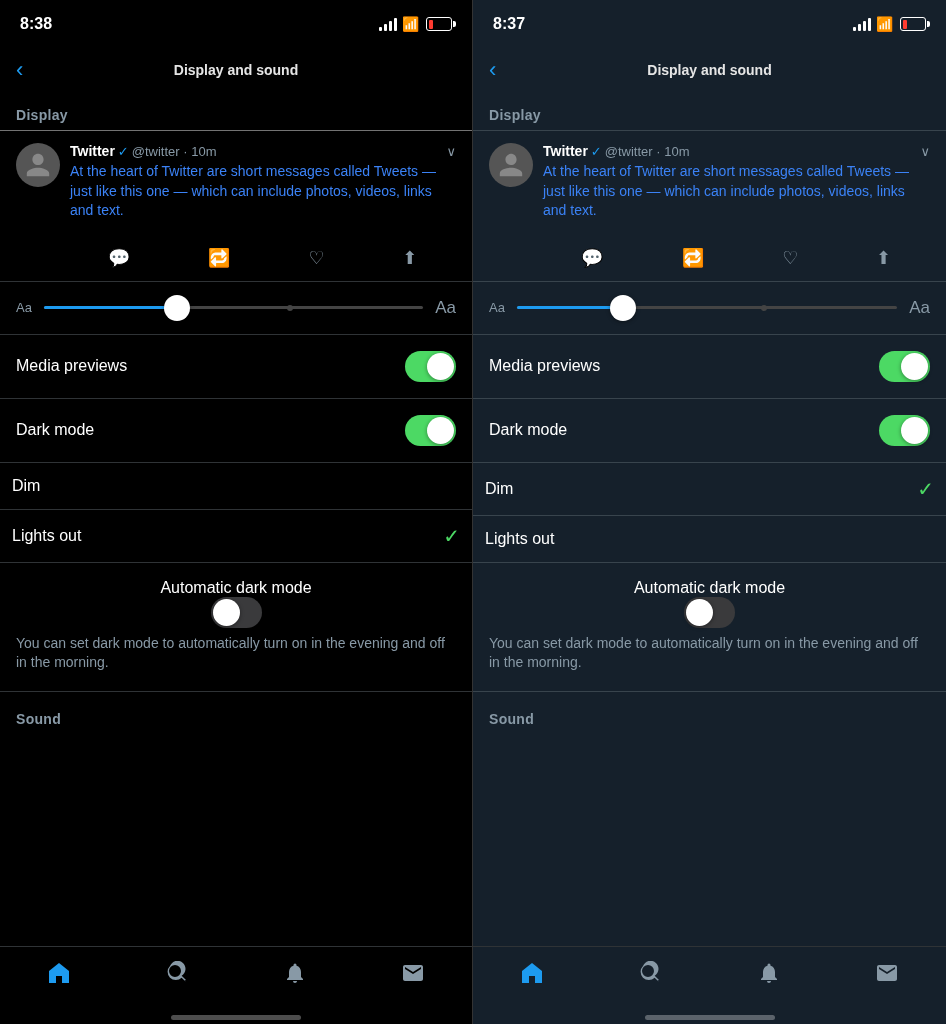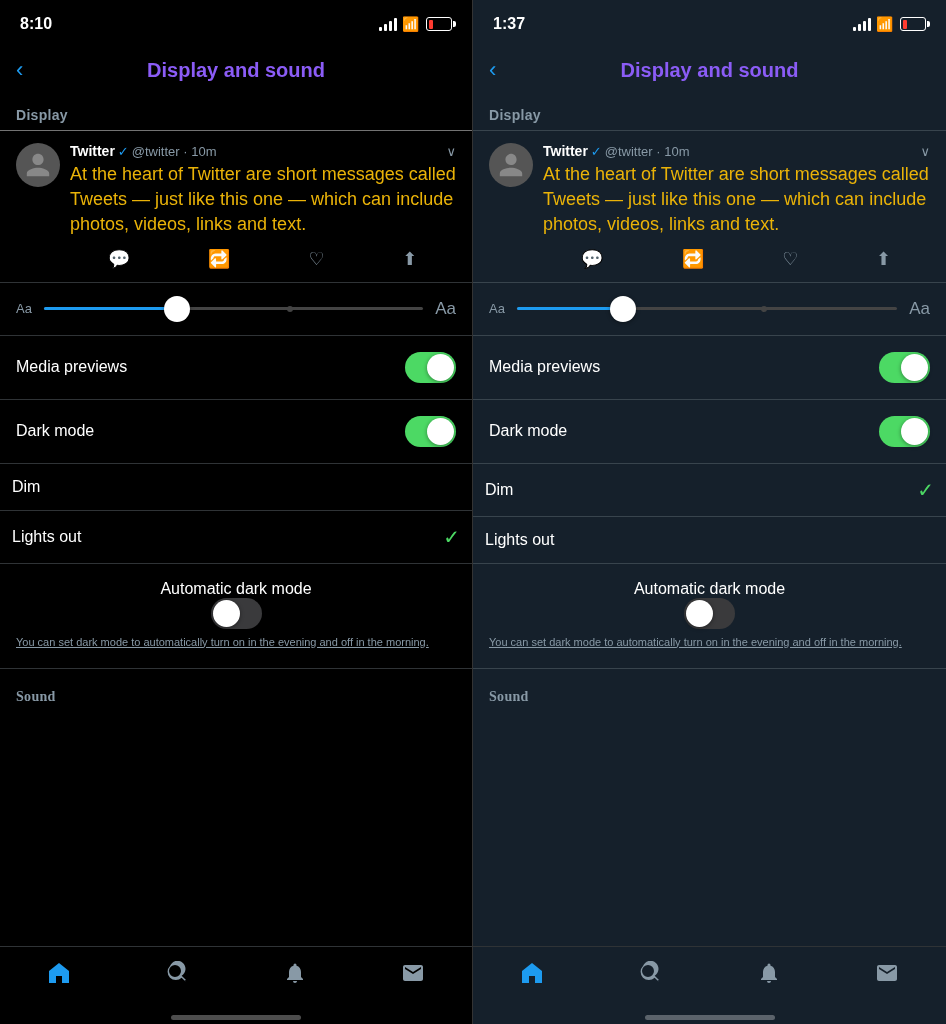--- a/index.html
+++ b/index.html
@@ -93,22 +93,22 @@
       height: 52px;
     }
     .back-button {
       position: absolute;
       left: 16px;
       color: #1d9bf0;
       font-size: 22px;
       cursor: pointer;
     }
     .nav-title {
-      color: #8b5cf6;
-      font-size: 20px;
+      color: #e5e5e5;
+      font-size: 14px;
       font-weight: 700;
     }
 
     
     .section-header {
       padding: 10px 16px 6px;
     }
     .section-header-text {
       color: #8899a6;
       font-size: 14px;
@@ -167,24 +167,24 @@
     }
     .tweet-handle {
       color: #8899a6;
       font-size: 13px;
     }
     .tweet-chevron {
       color: #8899a6;
       font-size: 13px;
     }
     .tweet-text {
-      color: #eab308;
-      font-size: 18px;
+      color: #3b82f6;
+      font-size: 14px;
       line-height: 1.4;
-      margin-bottom: 10px;
+      margin-bottom: 26px;
     }
     .tweet-actions {
       display: flex;
       justify-content: space-around;
       align-items: center;
     }
     .tweet-action {
       color: #8899a6;
       font-size: 18px;
       cursor: pointer;
@@ -302,31 +302,29 @@
     }
     .auto-dark-top {
       display: flex;
       align-items: center;
       justify-content: space-between;
       margin-bottom: 6px;
       flex-direction: column;
     }
     .auto-dark-description {
       color: #8899a6;
-      font-size: 11px;
+      font-size: 14px;
       line-height: 1.4;
       padding-bottom: 14px;
-      text-decoration: underline;
     }
 
     
     .sound-section {
       padding: 10px 16px 6px;
       margin-top: 8px;
-      font-family: Liberation Serif, serif;
     }
 
     
     .tab-bar {
       margin-top: auto;
       border-top: 1px solid #2f3336;
       display: flex;
       justify-content: space-around;
       align-items: center;
       padding: 10px 0 20px;
@@ -380,21 +378,21 @@
       scrollbar-width: none;
     }
     .scroll-content::-webkit-scrollbar { display: none; }
   </style>
 </head>
 <body>
 
 <div class="phone-panel left">
 
   <div class="status-bar">
-    <span class="status-time">8:10</span>
+    <span class="status-time">8:38</span>
     <div class="status-icons">
       <div class="signal-bars">
         <span></span>
           <span></span>
           <span></span>
           <span></span>
       </div>
       <span style="color:#fff;font-size:14px;">📶</span>
       <div class="battery-icon">
         <div class="battery-fill"></div>
@@ -512,21 +510,21 @@
     </div>
   </div>
   <div class="home-indicator">
     <div class="home-indicator-bar"></div>
   </div>
 </div>
 
 <div class="phone-panel right">
 
   <div class="status-bar">
-    <span class="status-time">1:37</span>
+    <span class="status-time">8:37</span>
     <div class="status-icons">
       <div class="signal-bars">
         <span></span>
           <span></span>
           <span></span>
           <span></span>
       </div>
       <span style="color:#fff;font-size:14px;">📶</span>
       <div class="battery-icon">
         <div class="battery-fill"></div>

